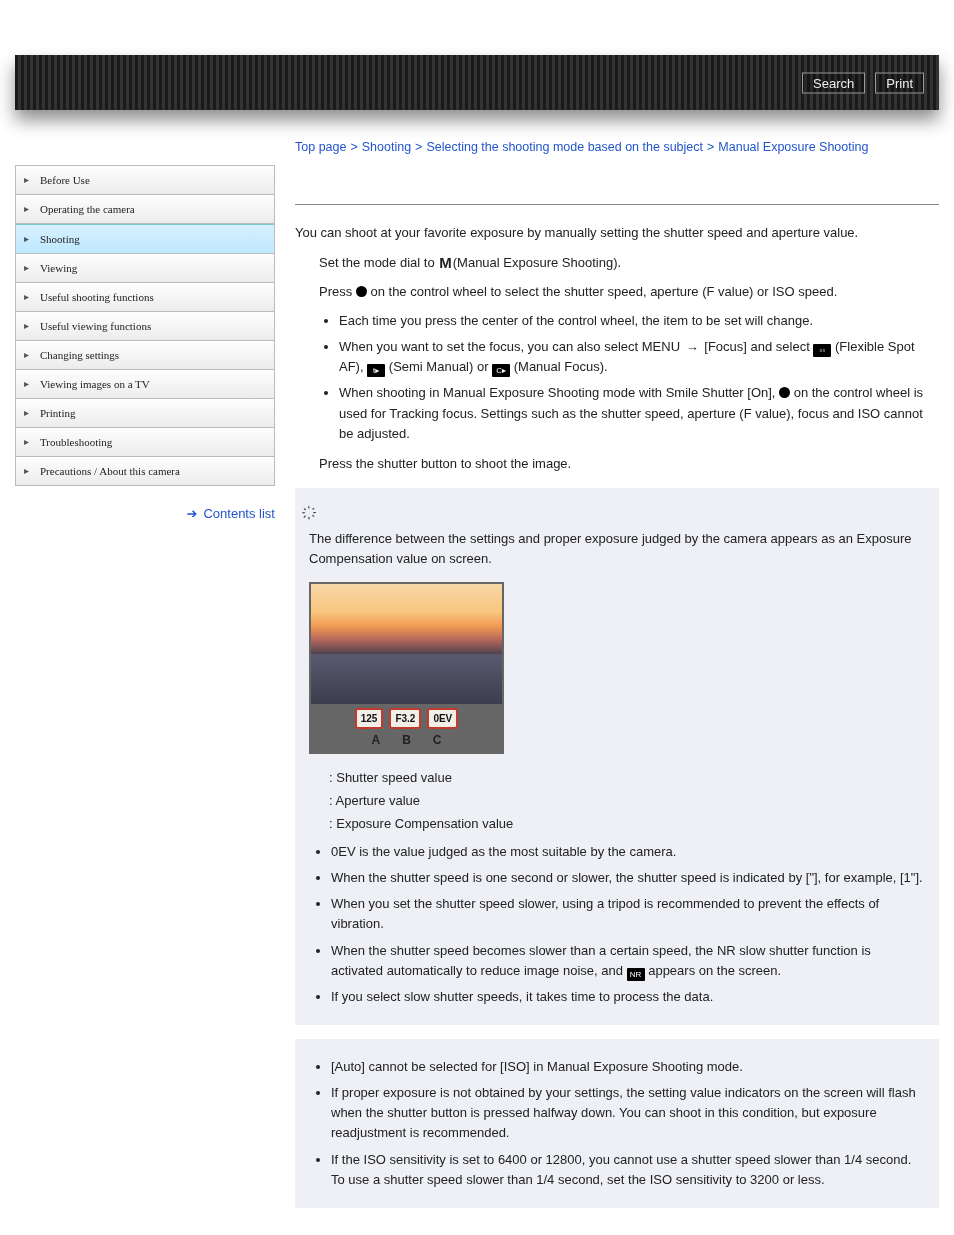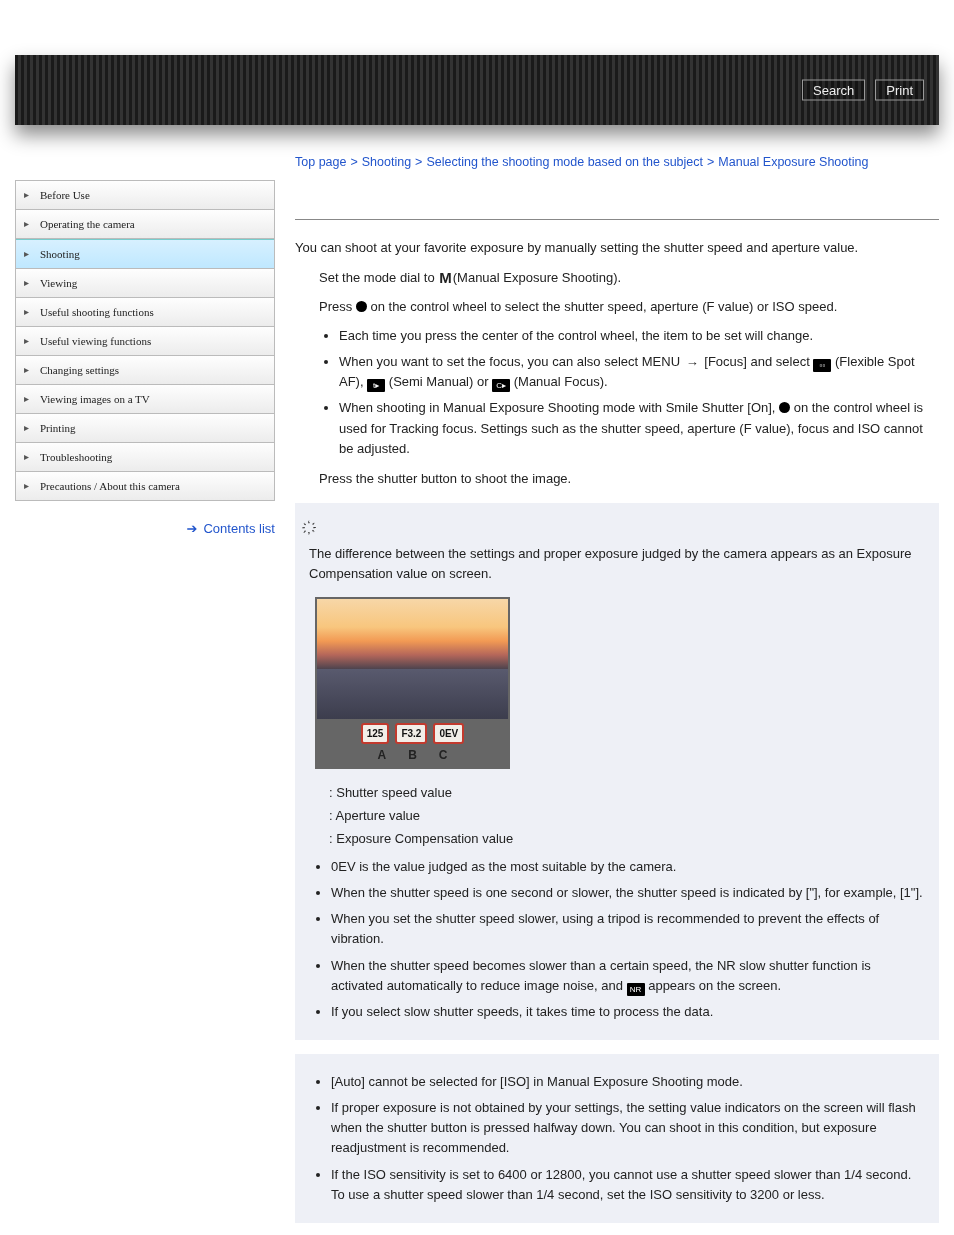--- a/index.html
+++ b/index.html
@@ -9,21 +9,21 @@
     font-size: 13px;
     color: #222;
     background: #fff;
   }
   .page {
     width: 954px;
     margin: 0 auto;
     padding: 55px 15px 40px 15px;
   }
   .header-bar {
-    height: 70px;
+    height: 55px;
     background: repeating-linear-gradient(90deg, #1a1a1a 0 3px, #333 3px 6px);
     box-shadow: 0 10px 18px rgba(0,0,0,0.45);
     position: relative;
   }
   .header-buttons {
     position: absolute;
     right: 15px;
     top: 50%;
     transform: translateY(-50%);
     display: flex;
@@ -126,21 +126,21 @@
     background: #eef0f6;
     padding: 12px 14px;
     margin: 14px 0;
     line-height: 1.55;
   }
   .tip-icon { font-size: 15px; display:block; margin-bottom:6px; }
   .sample-frame {
     width: 195px;
     background: #666;
     padding: 2px;
-    margin: 12px 6px;
+    margin: 12px 0;
   }
   .sample-sky { height: 70px; background: linear-gradient(#f7d7a8 0%, #f8c67e 40%, #f29a54 60%, #b4665a 80%, #4d434e 100%); }
   .sample-ground { height: 50px; background: linear-gradient(#595a6e, #3c3d4d); position: relative; }
   .sample-badges { display:flex; gap:6px; justify-content:center; padding:4px 0 2px 0; }
   .badge {
     border: 2px solid #c23a2e;
     color: #111;
     font-size: 10px;
     font-weight: bold;
     padding: 1px 4px;

